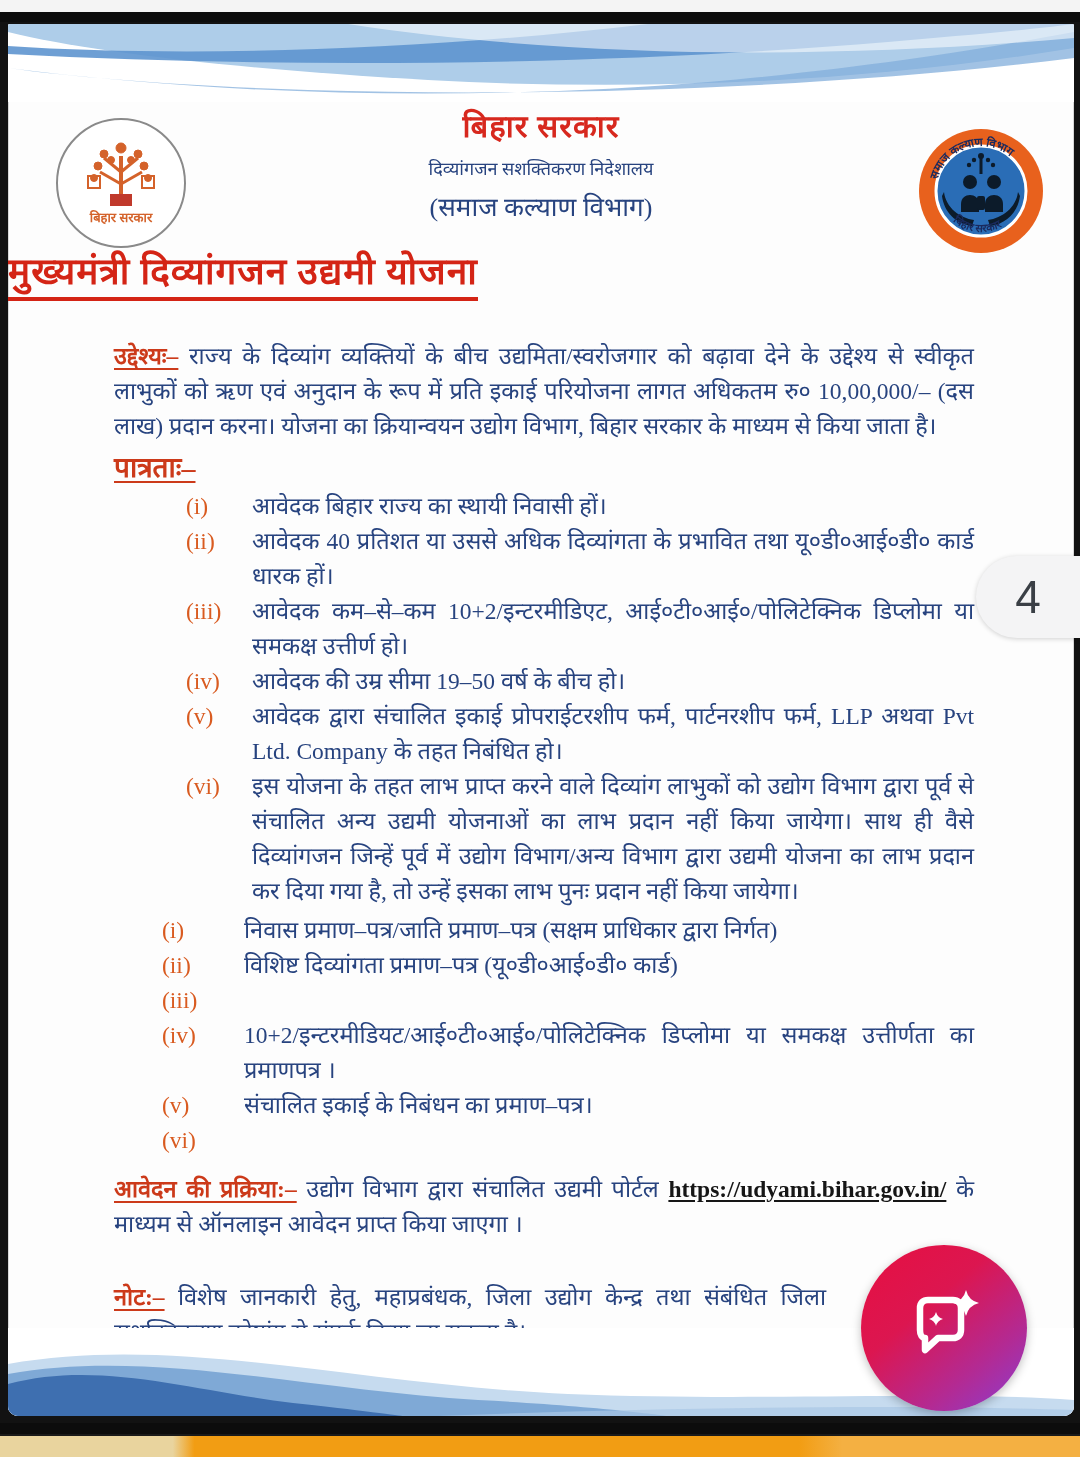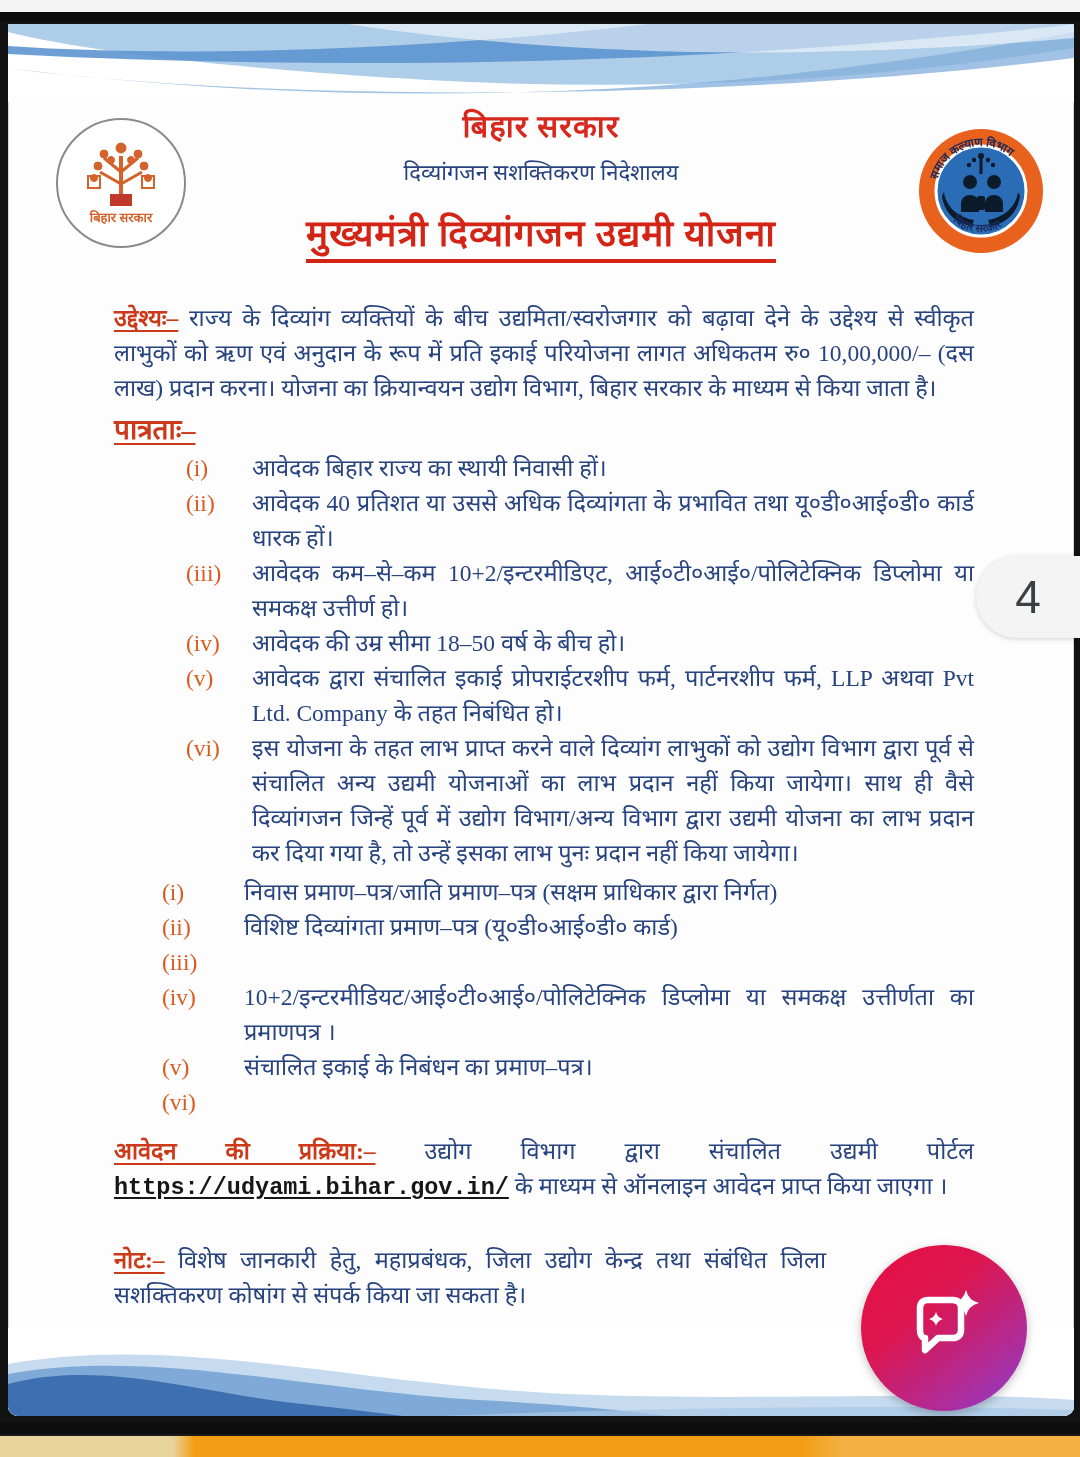--- a/index.html
+++ b/index.html
@@ -20,34 +20,34 @@
     box-shadow:0 0 0 1px #d8d8d8 inset;
   }
   .wave-top { position:absolute; top:0; left:0; width:100%; height:78px; }
   .wave-bottom { position:absolute; bottom:0; left:0; width:100%; height:88px; }
 
   .header { position:relative; padding-top:80px; text-align:center; }
   .logo-left  { position:absolute; left:46px;  top:92px;  width:134px; height:134px; }
   .logo-right { position:absolute; right:28px; top:102px; width:130px; height:130px; }
 
   .govt-title { color:#d7281e; font-size:31px; font-weight:bold; letter-spacing:1px; }
-  .dept-line  { color:#27437f; font-size:22px; margin-top:10px; }
+  .dept-line  { color:#27437f; font-size:18px; margin-top:10px; }
   .dept-line2 { color:#27437f; font-size:26px; margin-top:8px; }
 
   .scheme-title {
     display:inline-block;
     color:#d42415;
     font-size:37px;
     font-weight:bold;
     margin-top:20px;
     padding-bottom:2px;
     border-bottom:4px solid #d42415;
     letter-spacing:1px;
   }
-  .title-wrap { text-align:center; }
+  .title-wrap { text-align:left; }
 
   .content {
     position:relative;
     padding:38px 100px 0 106px;
     color:#27437f;
     font-size:23.5px;
     line-height:35px;
   }
   .sec-label {
     color:#cc3a1a;
@@ -61,21 +61,21 @@
 
   .dlist { margin-top:4px; }
   .dlist .item { display:flex; margin-left:72px; }
   .dlist .num  { flex:none; width:66px; color:#d95b20; font-size:23.5px; }
   .dlist .txt  { flex:1; text-align:justify; }
   .dlist.docs .item { margin-left:48px; }
   .dlist.docs .num  { width:82px; }
 
   .process { margin-top:14px; text-align:justify; }
   .url-link {
-    font-family:Liberation Mono, monospace;
+    font-family:Liberation Serif, serif;
     color:#161616;
     font-weight:bold;
     text-decoration:underline;
     text-underline-offset:3px;
     cursor:pointer;
   }
   .note { margin-top:38px; padding-right:148px; text-align:justify; }
 
   .page-gap { height:11px; background:#0c0c0c; margin-top:7px; }
   .next-page {
@@ -168,20 +168,21 @@
         <rect x="61" y="70" width="8" height="14" rx="2"></rect>
         <path d="M28,66 C30,82 44,92 58,94 L56,100 C40,98 28,86 26,70 Z"></path>
         <path d="M102,66 C100,82 86,92 72,94 L74,100 C90,98 102,86 104,70 Z"></path>
       </g>
       <text font-size="11.5" fill="#1a2a5e" font-weight="bold"><textPath href="#arcTop" startOffset="8%">समाज कल्याण विभाग</textPath></text>
       <text font-size="11" fill="#1a2a5e" font-weight="bold"><textPath href="#arcBot" startOffset="26%">बिहार सरकार</textPath></text>
     </svg>
 
     <div class="govt-title">बिहार सरकार</div>
     <div class="dept-line">दिव्यांगजन सशक्तिकरण निदेशालय</div>
+    <div class="dept-line2">(समाज कल्याण विभाग)</div>
     <div class="title-wrap">
       <div class="scheme-title">मुख्यमंत्री दिव्यांगजन उद्यमी योजना</div>
     </div>
   </div>
 
   <div class="content">
 
     <div class="para">
       <span class="sec-label">उद्देश्यः–</span>
       <span>राज्य के दिव्यांग व्यक्तियों के बीच उद्यमिता/स्वरोजगार को बढ़ावा देने के उद्देश्य से स्वीकृत लाभुकों को ऋण एवं अनुदान के रूप में प्रति इकाई परियोजना लागत अधिकतम रु० 10,00,000/– (दस लाख) प्रदान करना। योजना का क्रियान्वयन उद्योग विभाग, बिहार सरकार के माध्यम से किया जाता है।</span>
@@ -199,21 +200,21 @@
       <div class="item">
         <span class="num">(ii)</span>
         <span class="txt">आवेदक 40 प्रतिशत या उससे अधिक दिव्यांगता के प्रभावित तथा यू०डी०आई०डी० कार्ड धारक हों।</span>
       </div>
       <div class="item">
         <span class="num">(iii)</span>
         <span class="txt">आवेदक कम–से–कम 10+2/इन्टरमीडिएट, आई०टी०आई०/पोलिटेक्निक डिप्लोमा या समकक्ष उत्तीर्ण हो।</span>
       </div>
       <div class="item">
         <span class="num">(iv)</span>
-        <span class="txt">आवेदक की उम्र सीमा 18–50 वर्ष के बीच हो।</span>
+        <span class="txt">आवेदक की उम्र सीमा 19–50 वर्ष के बीच हो।</span>
       </div>
       <div class="item">
         <span class="num">(v)</span>
         <span class="txt">आवेदक द्वारा संचालित इकाई प्रोपराईटरशीप फर्म, पार्टनरशीप फर्म, LLP अथवा Pvt Ltd. Company के तहत निबंधित हो।</span>
       </div>
       <div class="item">
         <span class="num">(vi)</span>
         <span class="txt">इस योजना के तहत लाभ प्राप्त करने वाले दिव्यांग लाभुकों को उद्योग विभाग द्वारा पूर्व से संचालित अन्य उद्यमी योजनाओं का लाभ प्रदान नहीं किया जायेगा। साथ ही वैसे दिव्यांगजन जिन्हें पूर्व में उद्योग विभाग/अन्य विभाग द्वारा उद्यमी योजना का लाभ प्रदान कर दिया गया है, तो उन्हें इसका लाभ पुनः प्रदान नहीं किया जायेगा।</span>
       </div>
     </div>

